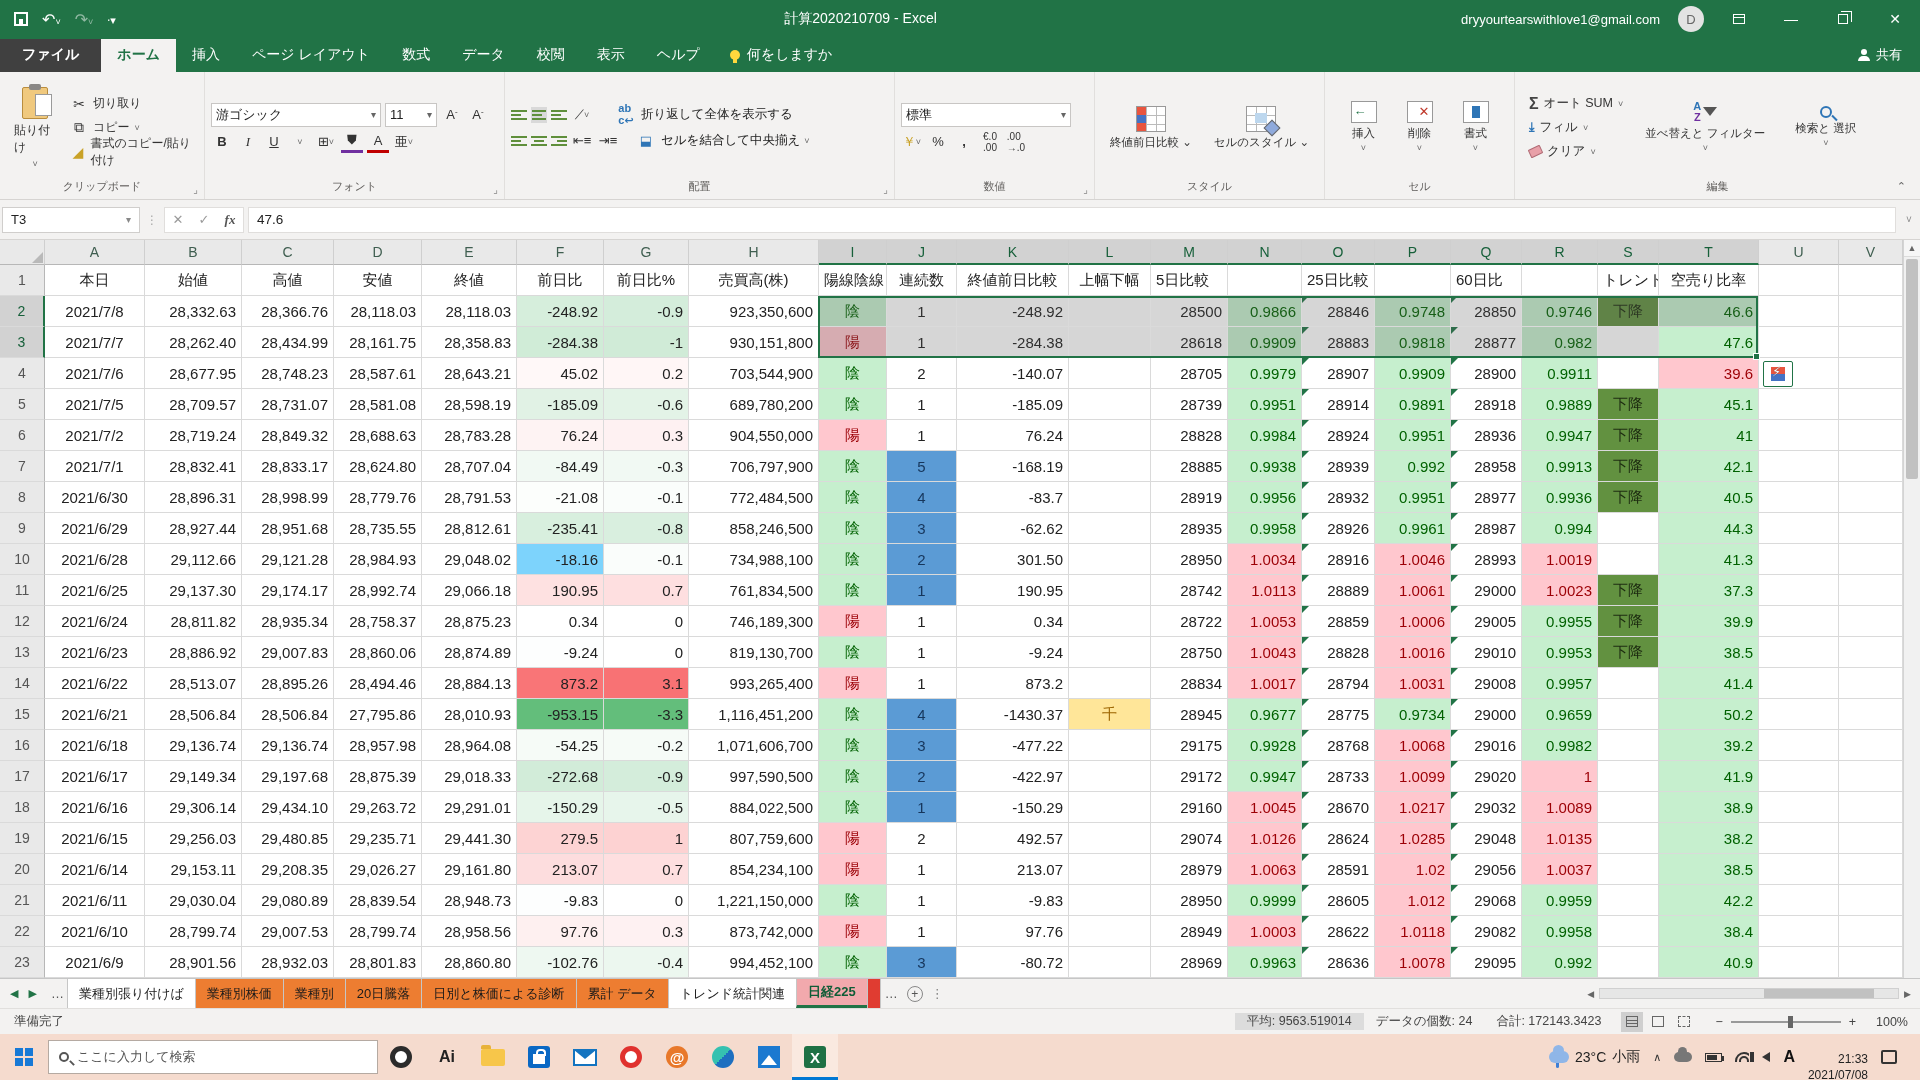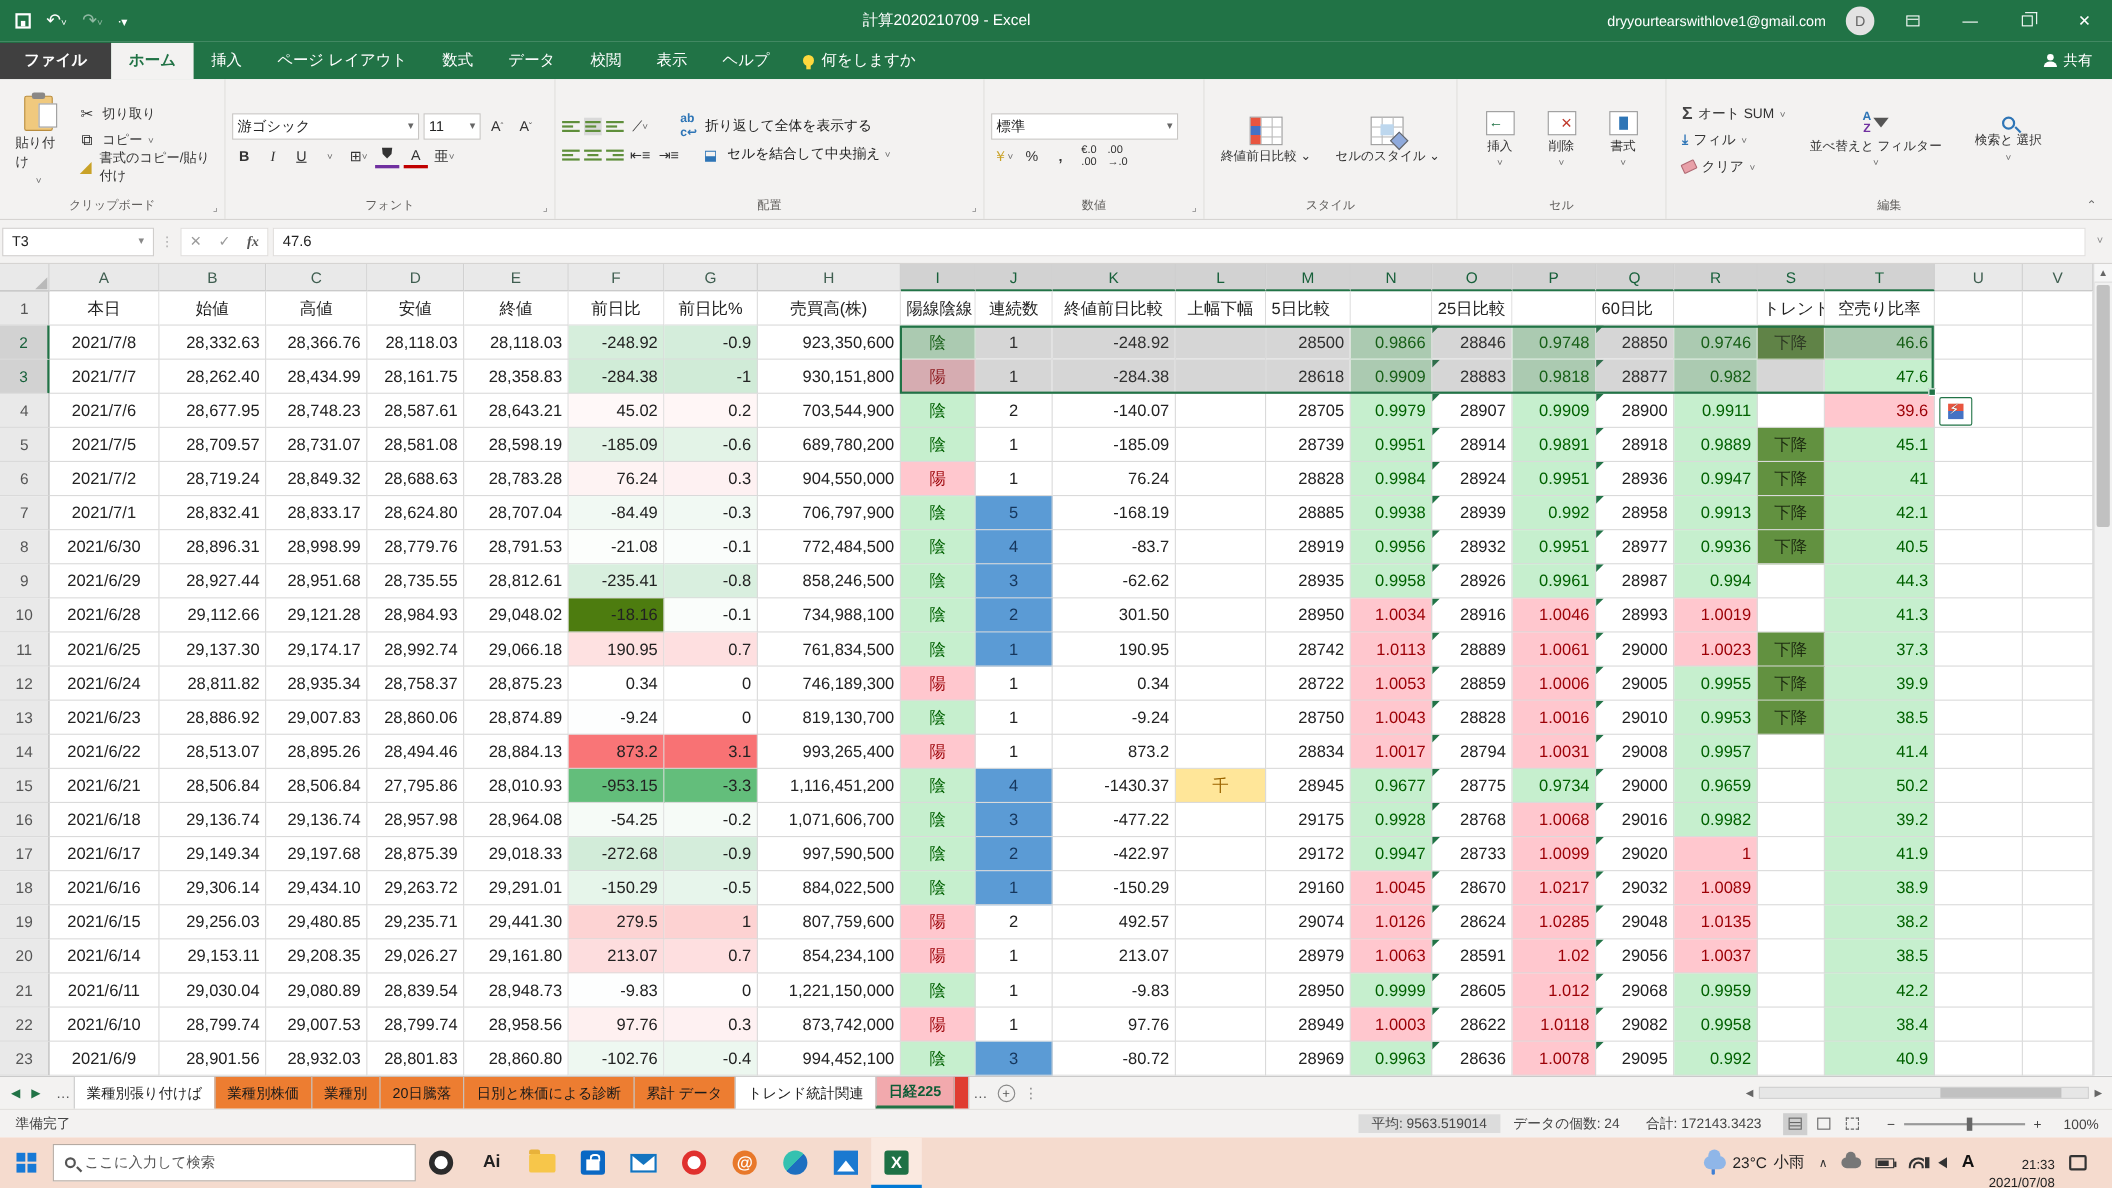--- a/index.html
+++ b/index.html
@@ -749,21 +749,21 @@
           <td class=""></td>
           <td class=""></td>
         </tr>
         <tr>
           <td class="rowhead">10</td>
           <td class="c">2021/6/28</td>
           <td class="r">29,112.66</td>
           <td class="r">29,121.28</td>
           <td class="r">28,984.93</td>
           <td class="r">29,048.02</td>
-          <td class="r" style="background:#4d7c0f;">-18.16</td>
+          <td class="r" style="background:#7dd3fc;">-18.16</td>
           <td class="r" style="background:rgb(250,253,251);">-0.1</td>
           <td class="r">734,988,100</td>
           <td class="c g">陰</td>
           <td class="c blue">2</td>
           <td class="r">301.50</td>
           <td class="c"></td>
           <td class="r">28950</td>
           <td class="r p">1.0034</td>
           <td class="r tri">28916</td>
           <td class="r p">1.0046</td>

